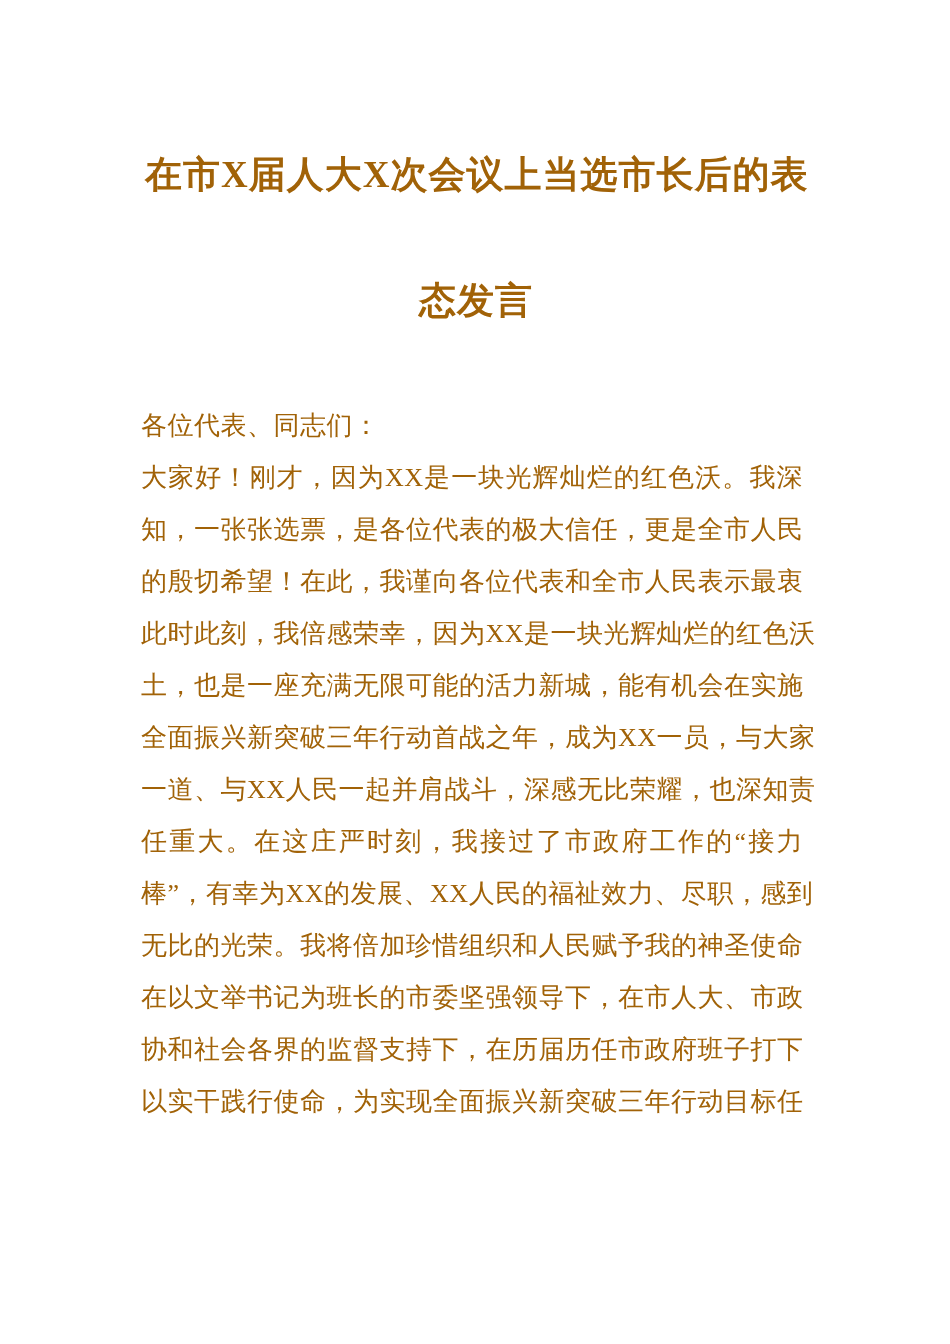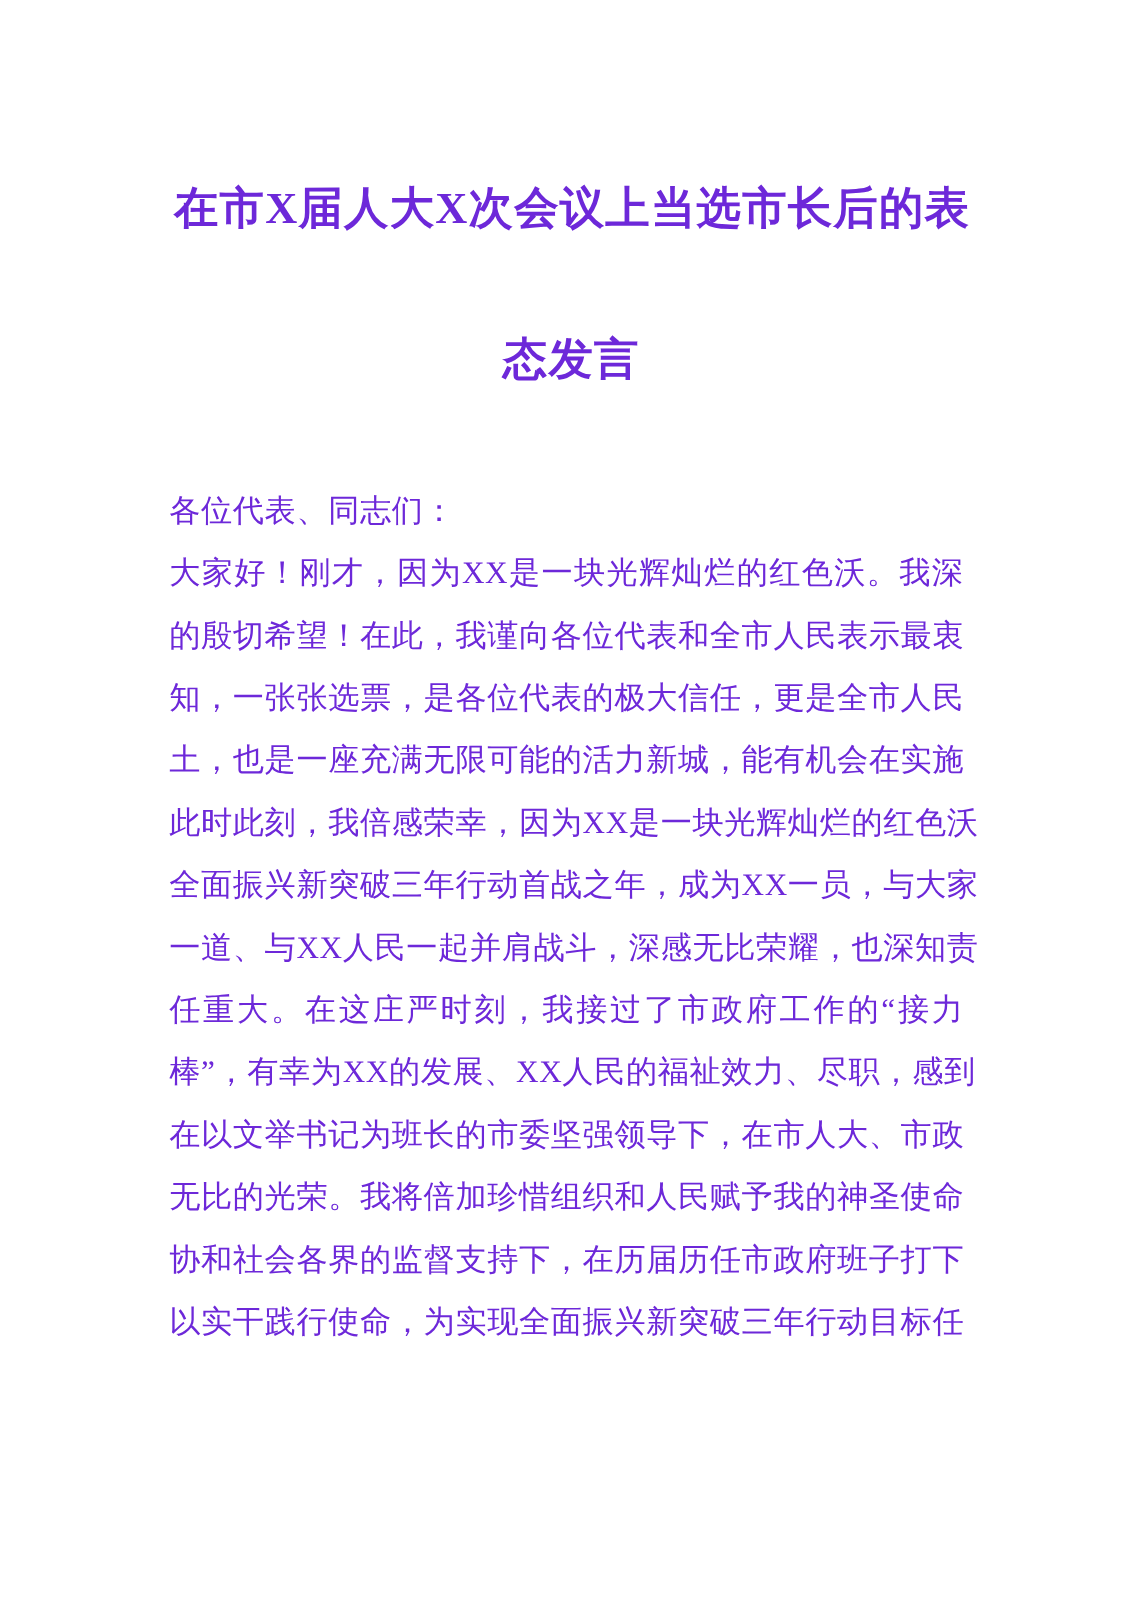--- a/index.html
+++ b/index.html
@@ -7,21 +7,21 @@
     padding: 0;
     background: #ffffff;
   }
   .page {
     position: relative;
     width: 950px;
     height: 1344px;
     background: #ffffff;
     overflow: hidden;
     font-family: "Liberation Serif", "DejaVu Serif", serif;
-    color: #6d28d9;
+    color: #a16207;
   }
   .doc-title {
     position: absolute;
     top: 112px;
     left: 145px;
     width: 662px;
     text-align: center;
     font-weight: bold;
     font-size: 37px;
     line-height: 126px;
@@ -58,27 +58,27 @@
 
   <div class="doc-title">
     <div class="title-line">在市X届人大X次会议上当选市长后的表</div>
     <div class="title-line">态发言</div>
   </div>
 
   <div class="doc-body">
 
   <div class="line para-end">各位代表、同志们：</div>
       <div class="line">大家好！刚才，因为XX是一块光辉灿烂的红色沃。我深</div>
+      <div class="line">知，一张张选票，是各位代表的极大信任，更是全市人民</div>
       <div class="line">的殷切希望！在此，我谨向各位代表和全市人民表示最衷</div>
-      <div class="line">知，一张张选票，是各位代表的极大信任，更是全市人民</div>
+      <div class="line">此时此刻，我倍感荣幸，因为XX是一块光辉灿烂的红色沃</div>
       <div class="line">土，也是一座充满无限可能的活力新城，能有机会在实施</div>
-      <div class="line">此时此刻，我倍感荣幸，因为XX是一块光辉灿烂的红色沃</div>
       <div class="line">全面振兴新突破三年行动首战之年，成为XX一员，与大家</div>
       <div class="line">一道、与XX人民一起并肩战斗，深感无比荣耀，也深知责</div>
       <div class="line">任重大。在这庄严时刻，我接过了市政府工作的“接力</div>
       <div class="line">棒”，有幸为XX的发展、XX人民的福祉效力、尽职，感到</div>
+      <div class="line">无比的光荣。我将倍加珍惜组织和人民赋予我的神圣使命</div>
       <div class="line">在以文举书记为班长的市委坚强领导下，在市人大、市政</div>
-      <div class="line">无比的光荣。我将倍加珍惜组织和人民赋予我的神圣使命</div>
       <div class="line">协和社会各界的监督支持下，在历届历任市政府班子打下</div>
       <div class="line">以实干践行使命，为实现全面振兴新突破三年行动目标任</div>
     </div>
 
 </div>
 
 </body></html>

